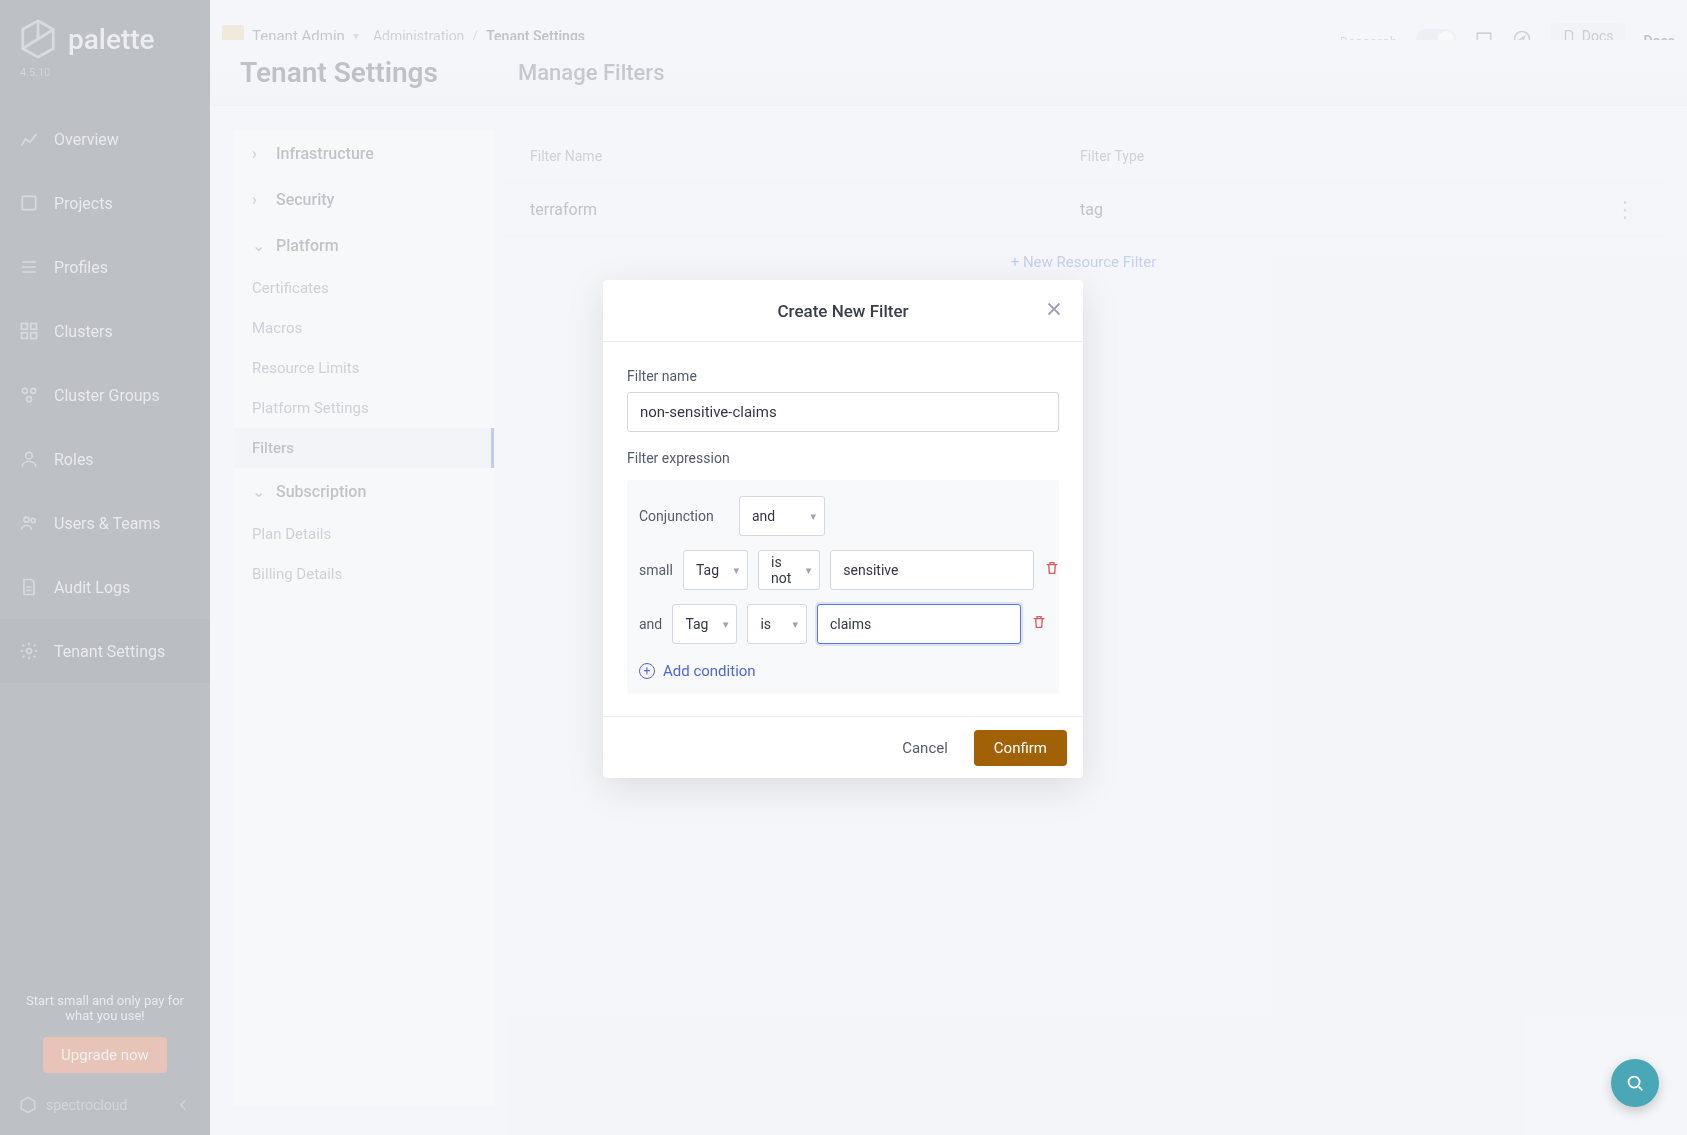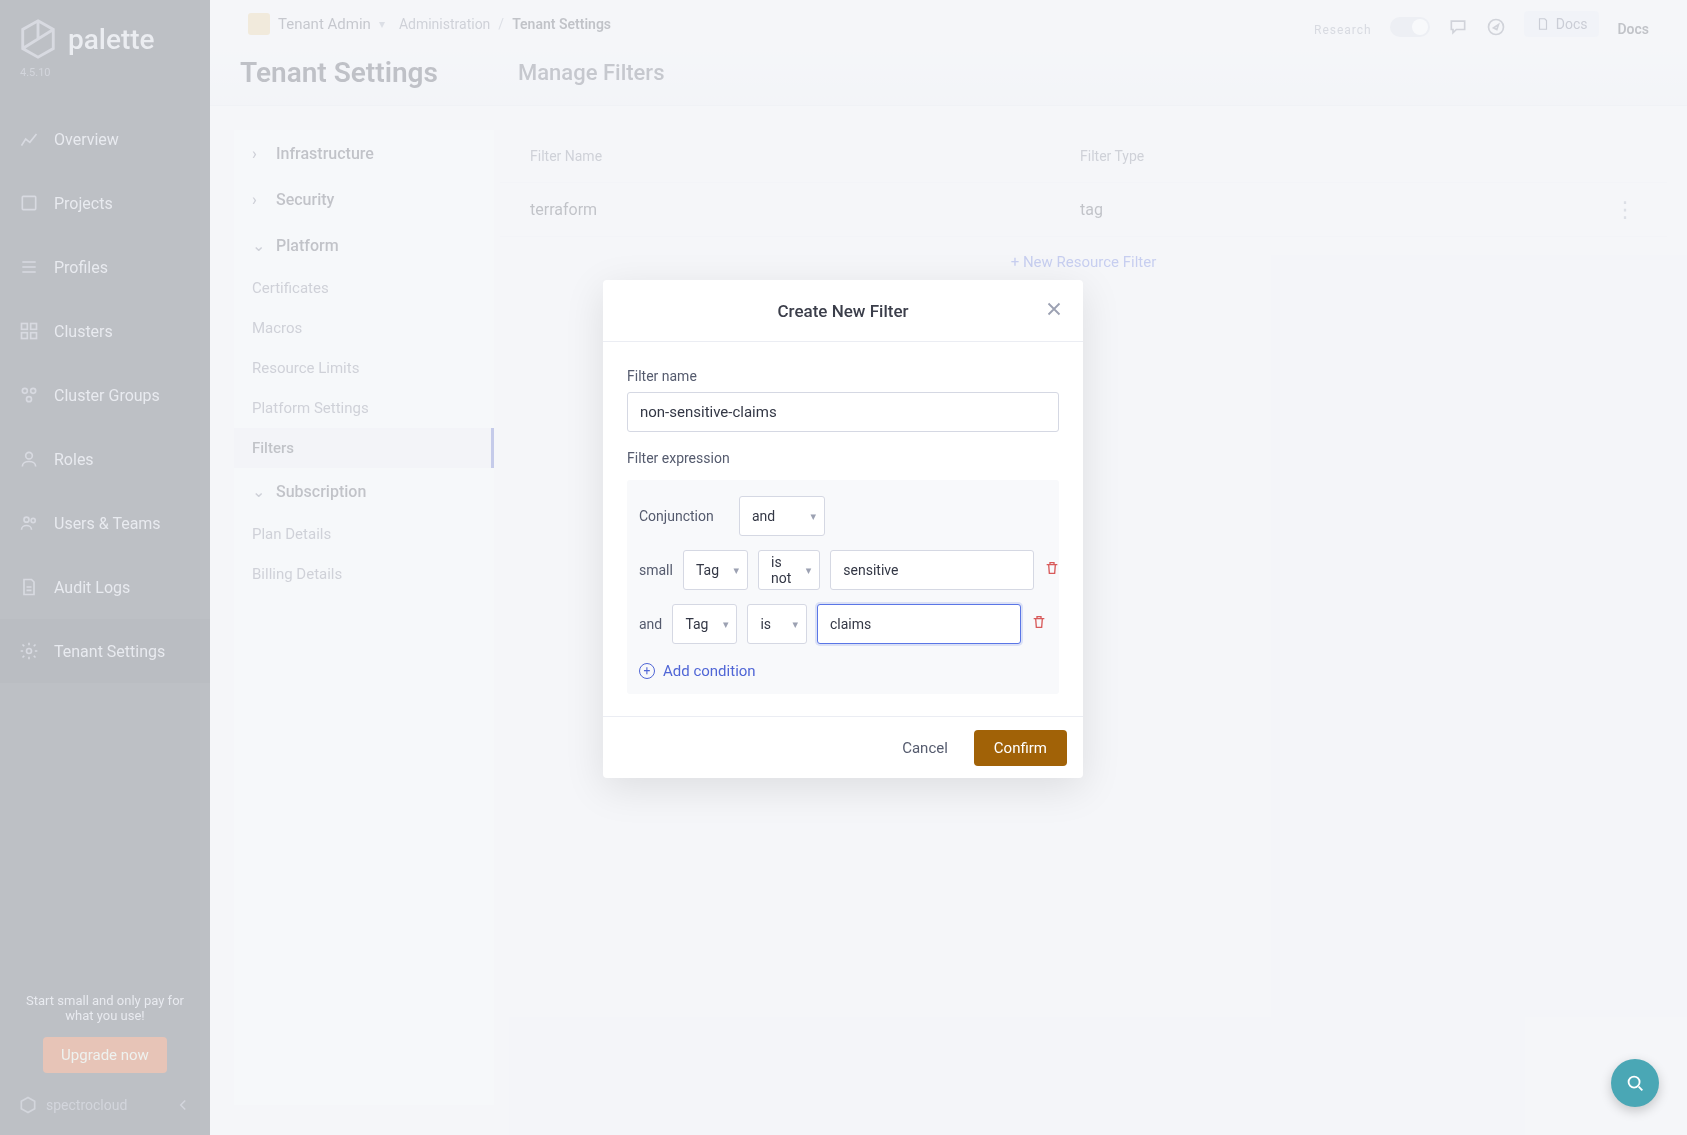--- a/index.html
+++ b/index.html
@@ -16,21 +16,21 @@
   .nav-item.active { background:#232833;}
   .nav-icon { width:22px; height:22px; color:#8b90a1; display:flex; align-items:center; justify-content:center;}
   .nav-label { margin-left:14px; font-size:16px; color:#c7cbd6;}
   .upgrade-area { margin-top:auto; text-align:center; padding:0 14px;}
   .upgrade-text { font-size:13px; color:#c7cbd6;}
   .upgrade-btn { margin-top:14px; background:#c2410c; color:#dbe5d5; border:none; border-radius:4px; padding:9px 18px; font-size:15px; cursor:pointer;}
   .footer { display:flex; align-items:center; justify-content:space-between; padding:22px 18px 20px 18px; color:#7a8091;}
   .footer-brand { display:flex; align-items:center; gap:8px; font-size:14px;}
   .footer-chevron { width:18px; height:18px;}
   
-  .topbar { position:absolute; left:210px; right:0; top:4px; height:40px; display:flex; align-items:center; padding:0 38px; background:#f3f4f8; font-size:14px;}
+  .topbar { position:absolute; left:210px; right:0; top:16px; height:40px; display:flex; align-items:center; padding:0 12px; background:#f3f4f8; font-size:14px;}
   .topbar .crumb { color:#6b7081;}
   .topbar .crumb.strong { color:#3b3e4a; font-weight:600;}
   .topbar .sep { margin:0 8px; color:#9ca1b2;}
   .topbar-right { margin-left:auto; display:flex; align-items:flex-end; gap:18px;}
   .switch-track { width:40px; height:20px; border-radius:10px; background:#d6dae4; position:relative;}
   .switch-knob { width:16px; height:16px; border-radius:50%; background:#fff; position:absolute; top:2px; right:2px;}
   .tb-icon { width:20px; height:20px; color:#737888;}
   .docs-pill { display:flex; align-items:center; gap:6px; background:#e7eaf2; color:#5a6079; padding:5px 12px; border-radius:4px; font-size:14px;}
   .docs-link { color:#3b3e4a; font-size:14px; font-weight:600;}
   

